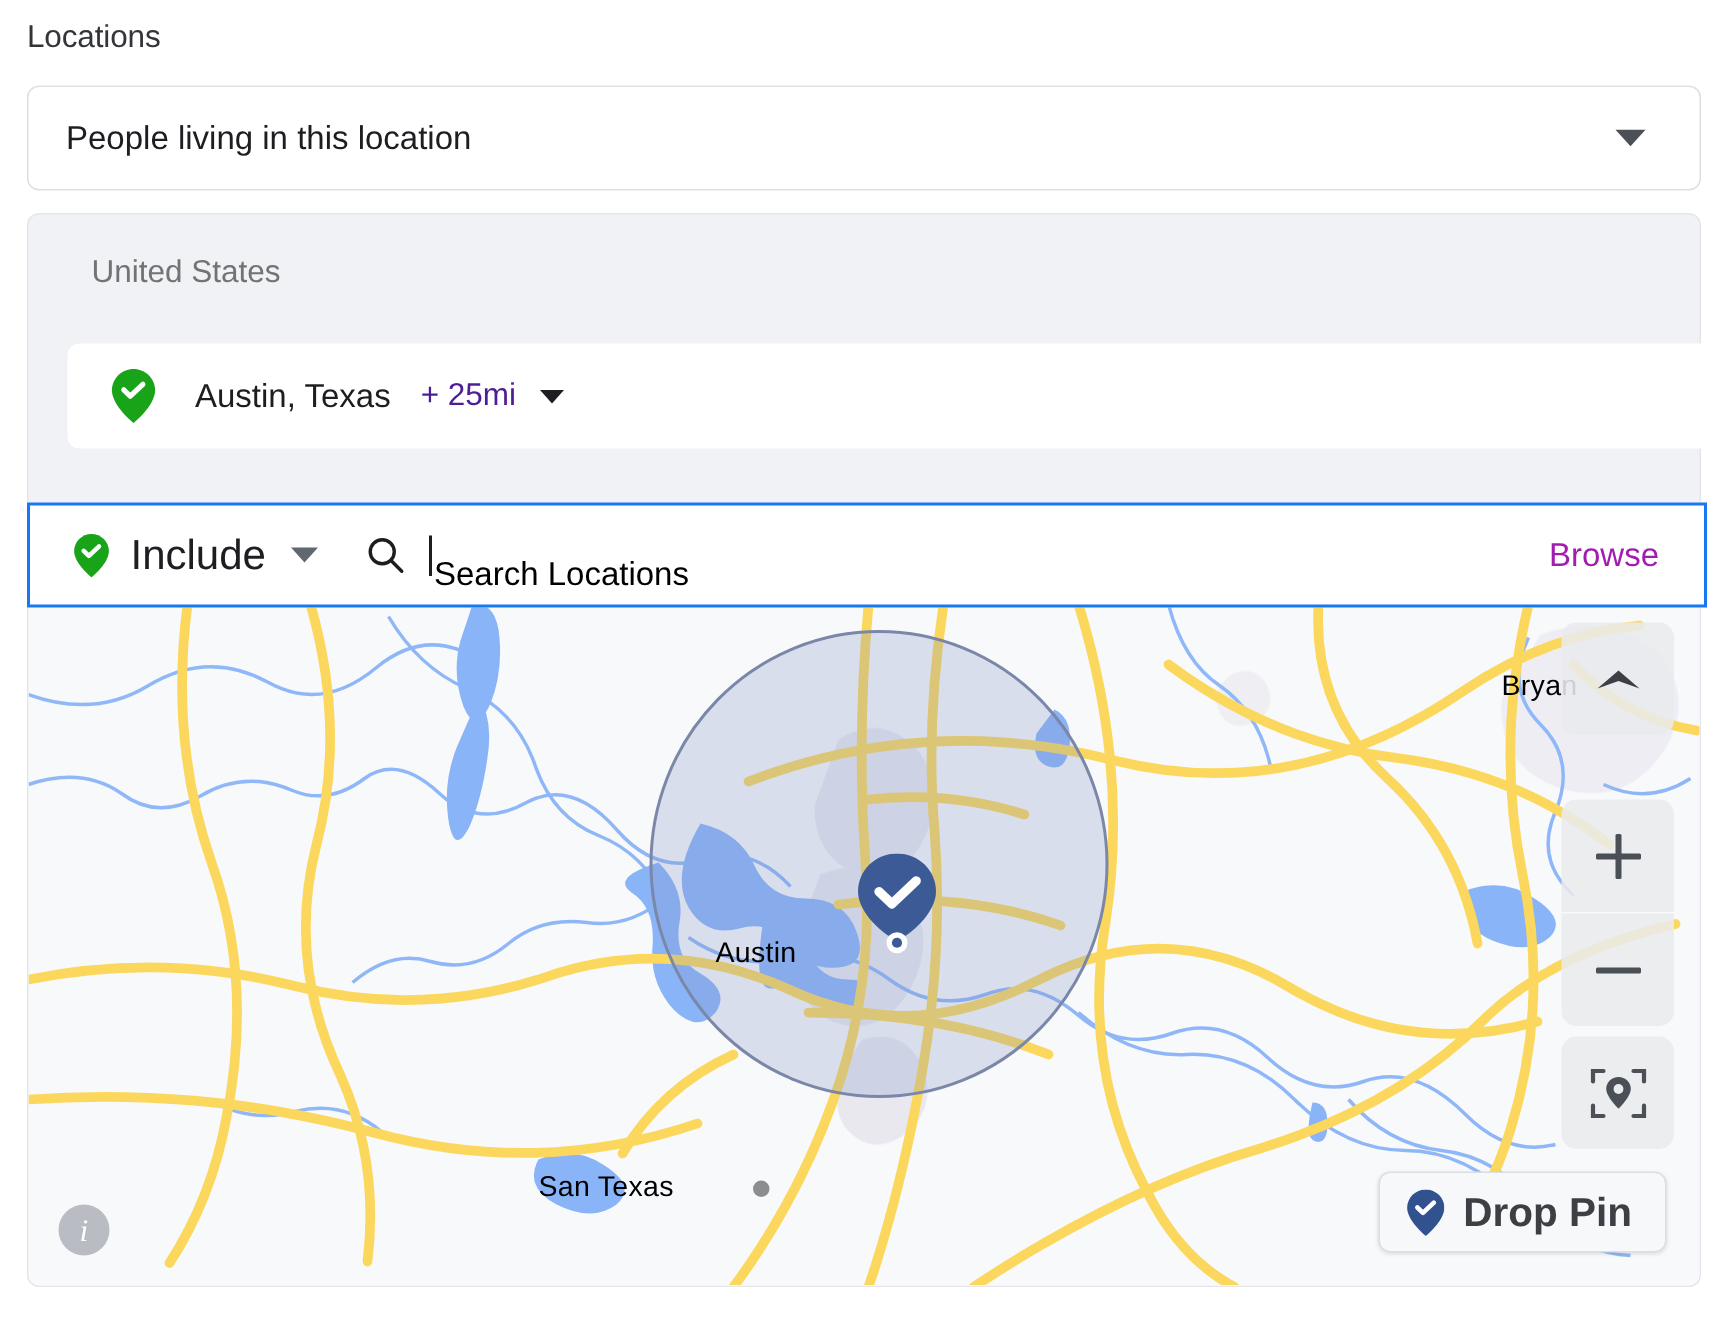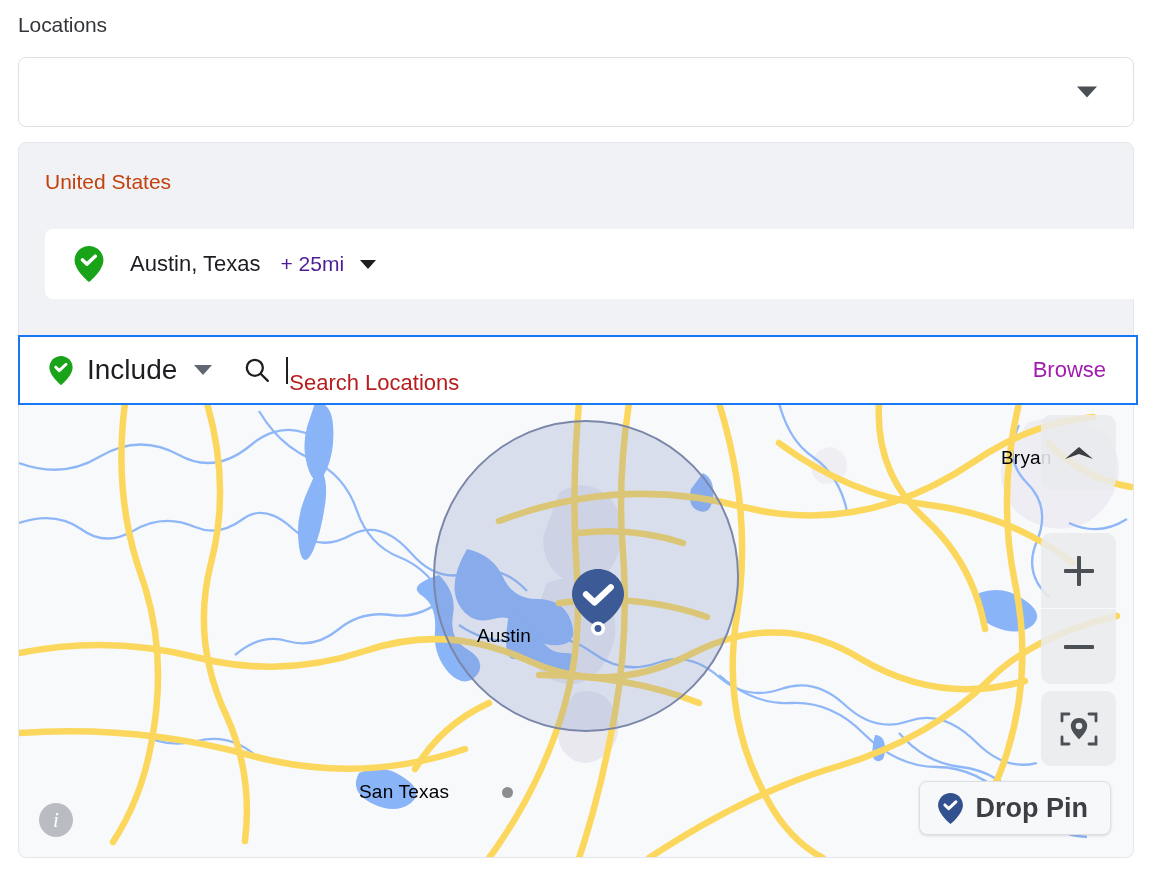--- a/index.html
+++ b/index.html
@@ -59,23 +59,23 @@
   .loc-group {
     position: absolute;
     left: 18px; top: 142px;
     width: 1116px; height: 198px;
     background: #f0f2f5;
     border: 1px solid #e4e6eb;
     border-radius: 8px 8px 0 0;
   }
   .country-label {
     position: absolute;
-    left: 26px; top: 27px;
+    left: 42px; top: 27px;
     font-size: 21px;
-    color: #c2410c;
+    color: #737373;
   }
 
   .loc-chip {
     position: absolute;
     left: 26px; top: 86px;
     width: 1111px; height: 70px;
     background: #ffffff;
     border-radius: 8px;
     display: flex;
     align-items: center;
@@ -136,21 +136,21 @@
     display: flex;
     align-items: center;
     height: 100%;
   }
   .caretbar {
     width: 2px; height: 27px;
     background: #1c1e21;
   }
   .search-placeholder {
     font-size: 22px;
-    color: #b91c1c;
+    color: #000000;
     margin-left: 1px;
     margin-top: 26px;
   }
   .browse-btn {
     margin-right: 30px;
     font-size: 22px;
     color: #a21caf;
     cursor: pointer;
     white-space: nowrap;
   }
@@ -258,20 +258,21 @@
   }
 </style>
 </head>
 <body>
 
 <div class="page">
 
   <div class="section-title">Locations</div>
 
   <div class="top-select">
+    <span class="top-select-label">People living in this location</span>
     <span class="caret-dark"></span>
   </div>
 
   <div class="loc-group">
     <div class="country-label">United States</div>
 
     <div class="loc-chip">
       <svg class="chip-pin" viewBox="0 0 24 30">
         <path d="M12 0C5.4 0 0 5.3 0 11.8c0 8.6 12 18.2 12 18.2s12-9.6 12-18.2C24 5.3 18.6 0 12 0z" fill="#19a319"></path>
         <path d="M6.6 11.6l3.6 3.5 7-6.6" stroke="#ffffff" stroke-width="2.9" fill="none" stroke-linecap="round" stroke-linejoin="round"></path>

